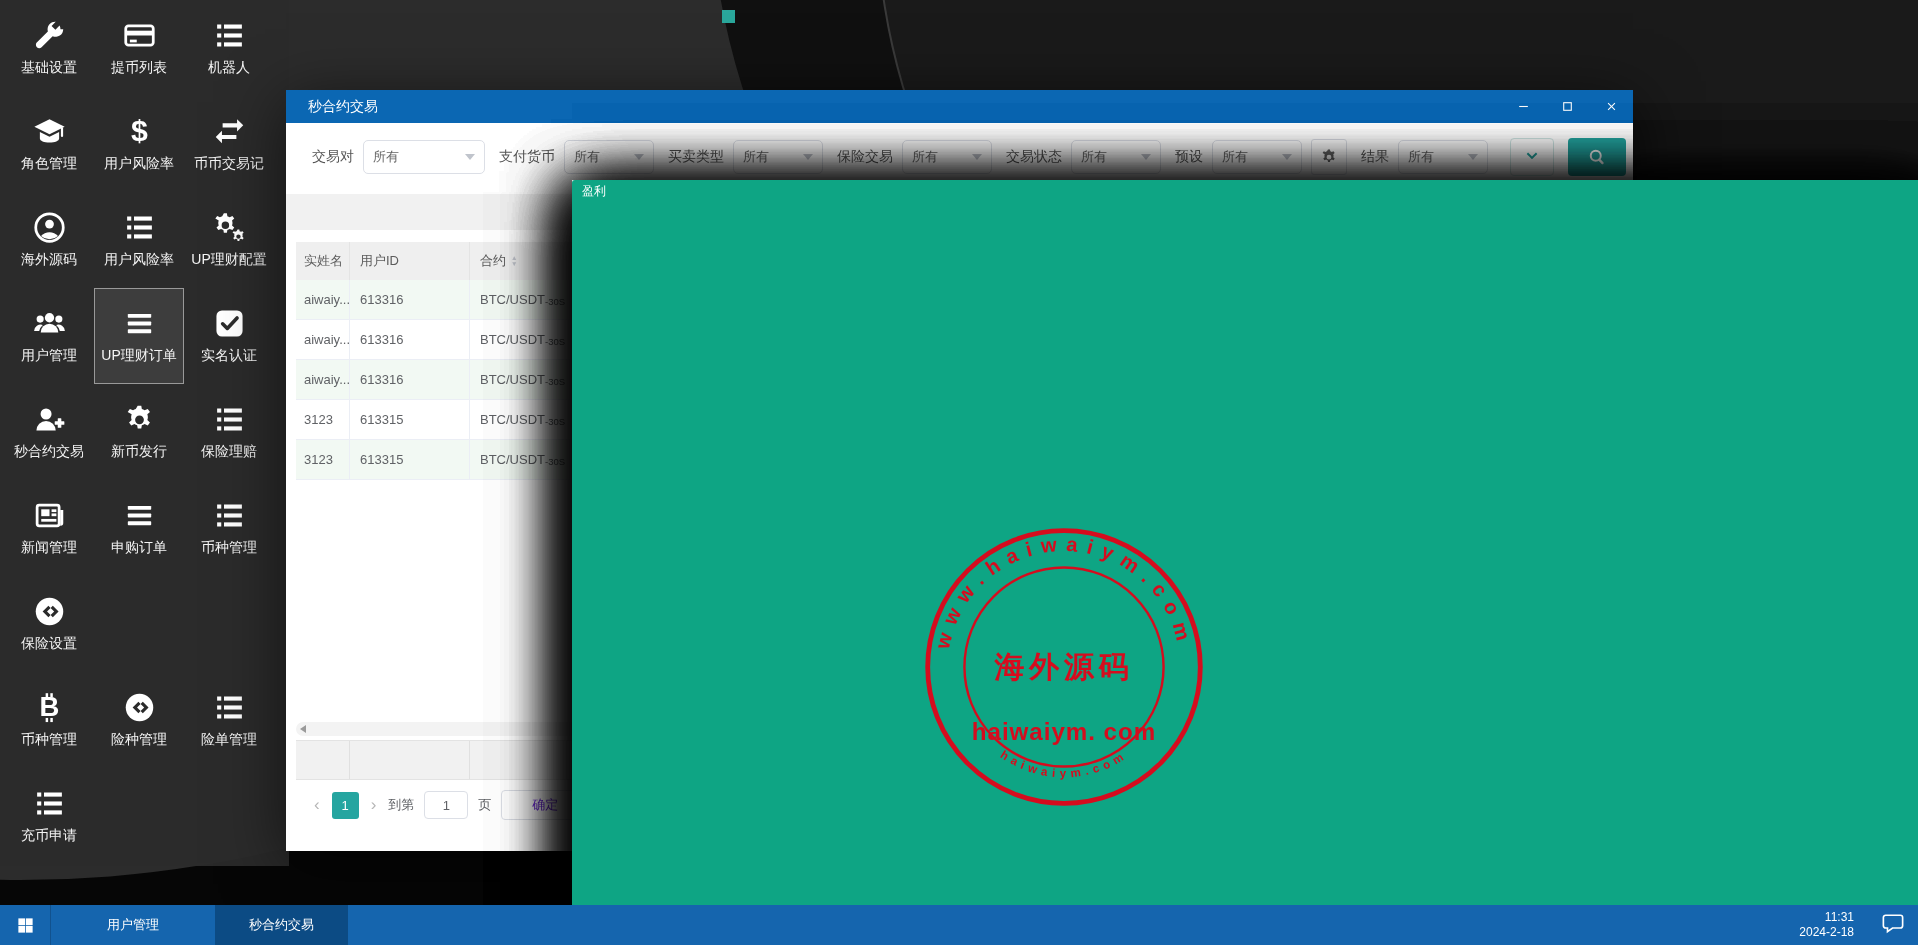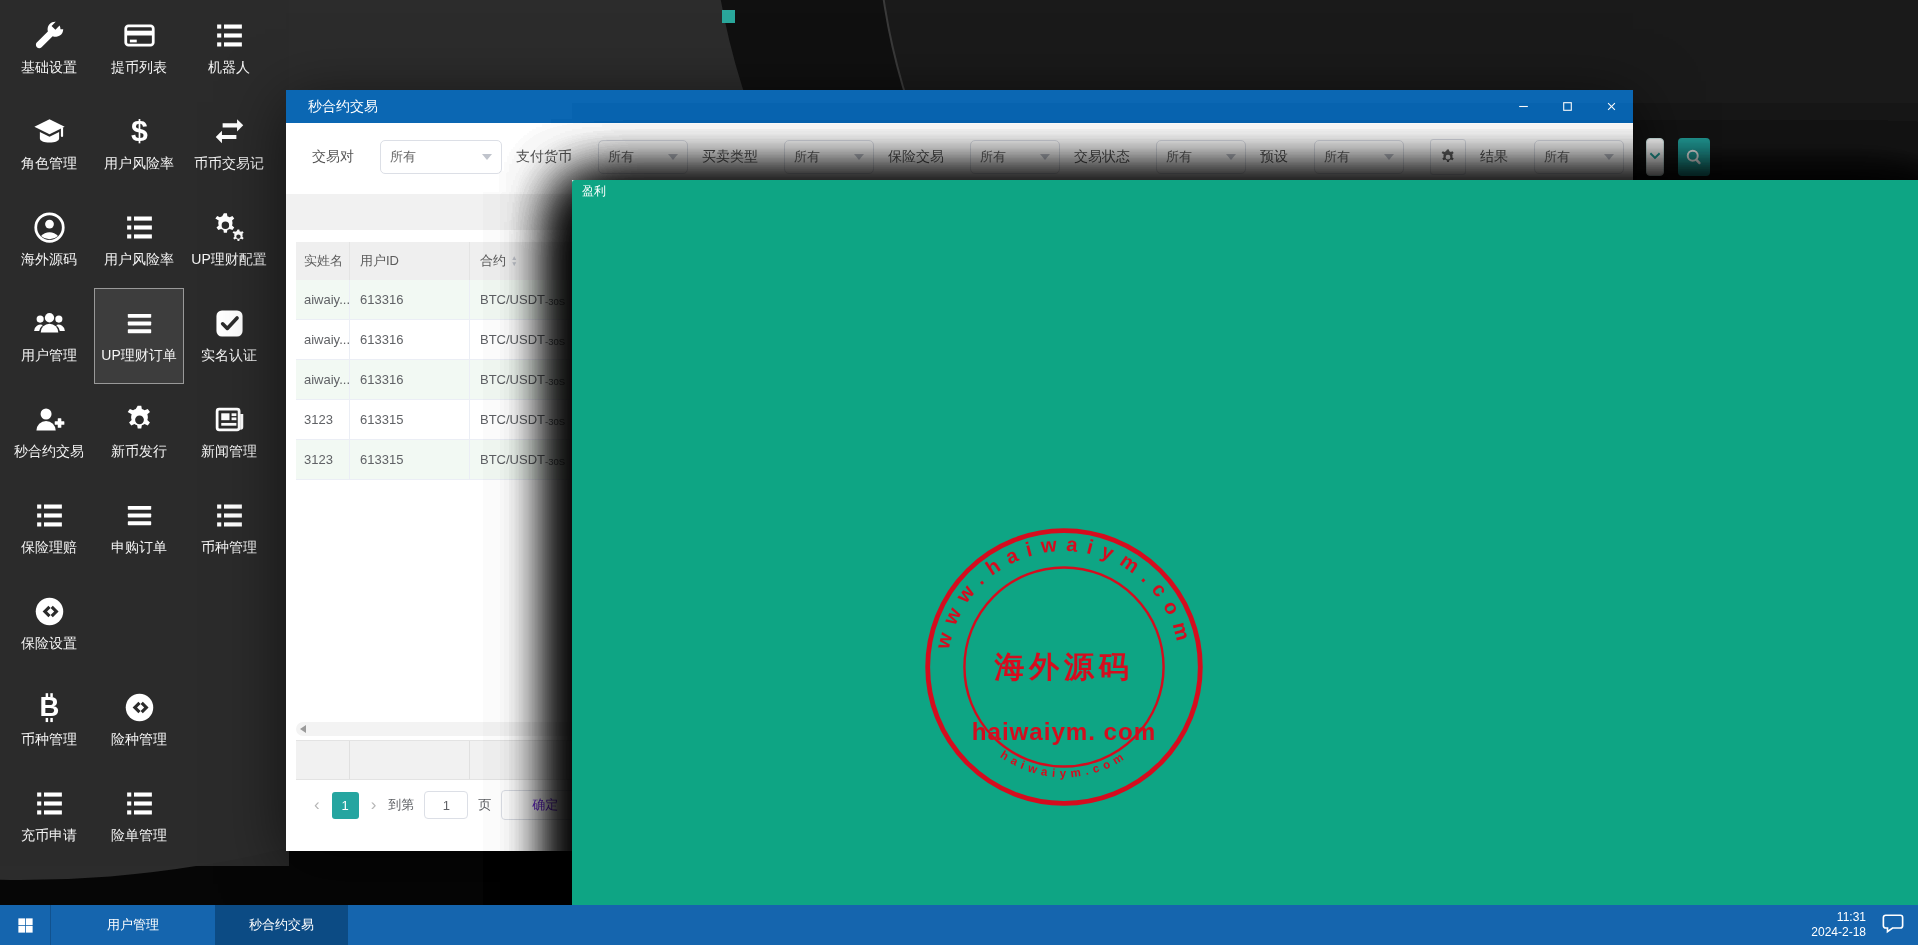--- a/index.html
+++ b/index.html
@@ -27,21 +27,21 @@
   
   .win{position:absolute;left:286px;top:90px;width:1347px;height:761px;background:#fff;z-index:3;
        box-shadow:0 12px 60px rgba(0,0,0,.6)}
   .titlebar{height:33px;background:#0b67b3;display:flex;align-items:center;color:#fff;padding:0 0 0 22px}
   .wtitle{font-size:14px}
   .wctrls{margin-left:auto;display:flex;height:100%}
   .wbtn{width:44px;display:flex;align-items:center;justify-content:center;color:#fff}
   .wbtn .ic{width:13px;height:13px}
   
   .filter-row{display:flex;align-items:center;padding:15px 0 0 26px;gap:14px}
-  .filter{display:flex;align-items:center;gap:26px}
+  .filter{display:flex;align-items:center;gap:9px}
   .flabel{font-size:14px;color:#555;white-space:nowrap}
   .select{width:90px;height:34px;border:1px solid #dcdfe6;border-radius:5px;background:#fff;box-sizing:border-box;
           display:flex;align-items:center;justify-content:space-between;padding:0 9px;font-size:13px;color:#666}
   .select.wide{width:122px}
   .caret{width:0;height:0;border-left:5px solid transparent;border-right:5px solid transparent;border-top:6px solid #c0c4cc}
   .caret.dark{border-top-color:#444}
   .icon-btn{width:36px;height:36px;border:1px solid #dcdfe6;border-radius:3px;background:#fff;color:#666;
             display:none;align-items:center;justify-content:center;padding:0}
   .filter.with-gear .icon-btn{display:flex}
   .icon-btn .ic{width:18px;height:18px}
@@ -106,21 +106,21 @@
   .st-cn{font-size:31px;font-weight:bold;letter-spacing:5px}
   .st-bold{font-size:25px;font-weight:bold;letter-spacing:1px}
   .st-bot{font-size:12px;font-weight:bold;letter-spacing:5px}
   
   .taskbar{position:absolute;left:0;bottom:0;width:100%;height:40px;background:#1565ae;z-index:6;
            display:flex;align-items:stretch;color:#fff}
   .tb-start{width:50px;display:flex;align-items:center;justify-content:center;border-right:1px solid rgba(0,0,0,.18)}
   .tb-start .ic{width:19px;height:19px}
   .tb-item{padding:0 34px;display:flex;align-items:center;font-size:13px;margin-left:22px;white-space:nowrap}
   .tb-item.active{background:#0c4b84}
-  .tb-right{margin-left:auto;display:flex;align-items:center;gap:16px;padding-right:14px}
+  .tb-right{margin-left:auto;display:flex;align-items:center;gap:28px;padding-right:14px}
   .tb-clock{font-size:12px;text-align:right;line-height:15px}
   .tb-chat .ic{width:22px;height:22px;color:#fff}
 </style>
 </head>
 <body>
 
 <div class="art art1"></div>
 <div class="art art3"></div>
 <div class="art art2"></div>
 <div class="art art4"></div>
@@ -290,131 +290,131 @@
         <svg viewBox="0 0 24 24" fill="currentColor">
           <path fill-rule="evenodd" d="M10.7 2h2.6l.4 2.4a7.6 7.6 0 0 1 2 .9l2.3-1 1.6 2.2-1.9 1.7a7.6 7.6 0 0 1 .4 2.1 7.6 7.6 0 0 1-.4 2.1l1.9 1.7-1.6 2.2-2.3-1a7.6 7.6 0 0 1-2 .9l-.4 2.4h-2.6l-.4-2.4a7.6 7.6 0 0 1-2-.9l-2.3 1-1.6-2.2 1.9-1.7a7.6 7.6 0 0 1-.4-2.1 7.6 7.6 0 0 1 .4-2.1L3.4 6.5 5 4.3l2.3 1a7.6 7.6 0 0 1 2-.9z M12 9a3.2 3.2 0 1 0 0 6.4A3.2 3.2 0 0 0 12 9z"></path>
         </svg>
       </span>
       <span class="side-label">新币发行</span>
     </div>
 
     <div class="side-item">
       <span class="side-icon ic">
         <svg viewBox="0 0 24 24" fill="currentColor">
+          <rect x="3" y="4" width="3" height="3"></rect>
+          <rect x="8" y="4" width="13" height="3"></rect>
+          <rect x="3" y="10.5" width="3" height="3"></rect>
+          <rect x="8" y="10.5" width="13" height="3"></rect>
+          <rect x="3" y="17" width="3" height="3"></rect>
+          <rect x="8" y="17" width="13" height="3"></rect>
+        </svg>
+      </span>
+      <span class="side-label">保险理赔</span>
+    </div>
+
+    <div class="side-item">
+      <span class="side-icon ic">
+        <svg viewBox="0 0 24 24" fill="currentColor">
           <rect x="3" y="4.5" width="16" height="15" rx="1.5" fill="none" stroke="currentColor" stroke-width="2"></rect>
           <rect x="6" y="7.5" width="6" height="5"></rect>
           <rect x="13.5" y="7.5" width="3.5" height="2"></rect>
           <rect x="13.5" y="10.5" width="3.5" height="2"></rect>
           <rect x="6" y="14.5" width="11" height="2"></rect>
           <path d="M19.8 8H22v9.5a2 2 0 0 1-2.2 2z"></path>
         </svg>
       </span>
       <span class="side-label">新闻管理</span>
     </div>
 
     <div class="side-item">
       <span class="side-icon ic">
         <svg viewBox="0 0 24 24" fill="currentColor">
+          <rect x="3.5" y="5" width="17" height="2.8" rx=".5"></rect>
+          <rect x="3.5" y="10.6" width="17" height="2.8" rx=".5"></rect>
+          <rect x="3.5" y="16.2" width="17" height="2.8" rx=".5"></rect>
+        </svg>
+      </span>
+      <span class="side-label">申购订单</span>
+    </div>
+
+    <div class="side-item">
+      <span class="side-icon ic">
+        <svg viewBox="0 0 24 24" fill="currentColor">
           <rect x="3" y="4" width="3" height="3"></rect>
           <rect x="8" y="4" width="13" height="3"></rect>
           <rect x="3" y="10.5" width="3" height="3"></rect>
           <rect x="8" y="10.5" width="13" height="3"></rect>
           <rect x="3" y="17" width="3" height="3"></rect>
           <rect x="8" y="17" width="13" height="3"></rect>
         </svg>
       </span>
-      <span class="side-label">保险理赔</span>
-    </div>
-
-    <div class="side-item">
-      <span class="side-icon ic">
-        <svg viewBox="0 0 24 24" fill="currentColor">
-          <rect x="3.5" y="5" width="17" height="2.8" rx=".5"></rect>
-          <rect x="3.5" y="10.6" width="17" height="2.8" rx=".5"></rect>
-          <rect x="3.5" y="16.2" width="17" height="2.8" rx=".5"></rect>
-        </svg>
-      </span>
-      <span class="side-label">申购订单</span>
+      <span class="side-label">币种管理</span>
+    </div>
+
+    <div class="side-item">
+      <span class="side-icon ic">
+        <svg viewBox="0 0 24 24" fill="currentColor">
+          <circle cx="12" cy="12" r="10"></circle>
+          <path d="M11.2 7.8 7 12l4.2 4.2 1.6-1.6L10.2 12l2.6-2.6z" fill="#2b2b2b"></path>
+          <path d="M14.4 7.8l-1.6 1.6 2.6 2.6-2.6 2.6 1.6 1.6L18.6 12z" fill="#2b2b2b"></path>
+        </svg>
+      </span>
+      <span class="side-label">保险设置</span>
+    </div>
+
+    <div class="side-item newrow">
+      <span class="side-icon ic">
+        <svg viewBox="0 0 24 24" fill="currentColor">
+          <text x="12" y="18.5" font-size="20" font-weight="bold" text-anchor="middle" fill="currentColor">B</text>
+          <rect x="9.2" y="1.6" width="1.8" height="3"></rect>
+          <rect x="12.6" y="1.6" width="1.8" height="3"></rect>
+          <rect x="9.2" y="19.6" width="1.8" height="3"></rect>
+          <rect x="12.6" y="19.6" width="1.8" height="3"></rect>
+        </svg>
+      </span>
+      <span class="side-label">币种管理</span>
+    </div>
+
+    <div class="side-item">
+      <span class="side-icon ic">
+        <svg viewBox="0 0 24 24" fill="currentColor">
+          <circle cx="12" cy="12" r="10"></circle>
+          <path d="M11.2 7.8 7 12l4.2 4.2 1.6-1.6L10.2 12l2.6-2.6z" fill="#2b2b2b"></path>
+          <path d="M14.4 7.8l-1.6 1.6 2.6 2.6-2.6 2.6 1.6 1.6L18.6 12z" fill="#2b2b2b"></path>
+        </svg>
+      </span>
+      <span class="side-label">险种管理</span>
     </div>
 
     <div class="side-item">
       <span class="side-icon ic">
         <svg viewBox="0 0 24 24" fill="currentColor">
           <rect x="3" y="4" width="3" height="3"></rect>
           <rect x="8" y="4" width="13" height="3"></rect>
           <rect x="3" y="10.5" width="3" height="3"></rect>
           <rect x="8" y="10.5" width="13" height="3"></rect>
           <rect x="3" y="17" width="3" height="3"></rect>
           <rect x="8" y="17" width="13" height="3"></rect>
         </svg>
       </span>
-      <span class="side-label">币种管理</span>
-    </div>
-
-    <div class="side-item">
-      <span class="side-icon ic">
-        <svg viewBox="0 0 24 24" fill="currentColor">
-          <circle cx="12" cy="12" r="10"></circle>
-          <path d="M11.2 7.8 7 12l4.2 4.2 1.6-1.6L10.2 12l2.6-2.6z" fill="#2b2b2b"></path>
-          <path d="M14.4 7.8l-1.6 1.6 2.6 2.6-2.6 2.6 1.6 1.6L18.6 12z" fill="#2b2b2b"></path>
-        </svg>
-      </span>
-      <span class="side-label">保险设置</span>
-    </div>
-
-    <div class="side-item newrow">
-      <span class="side-icon ic">
-        <svg viewBox="0 0 24 24" fill="currentColor">
-          <text x="12" y="18.5" font-size="20" font-weight="bold" text-anchor="middle" fill="currentColor">B</text>
-          <rect x="9.2" y="1.6" width="1.8" height="3"></rect>
-          <rect x="12.6" y="1.6" width="1.8" height="3"></rect>
-          <rect x="9.2" y="19.6" width="1.8" height="3"></rect>
-          <rect x="12.6" y="19.6" width="1.8" height="3"></rect>
-        </svg>
-      </span>
-      <span class="side-label">币种管理</span>
-    </div>
-
-    <div class="side-item">
-      <span class="side-icon ic">
-        <svg viewBox="0 0 24 24" fill="currentColor">
-          <circle cx="12" cy="12" r="10"></circle>
-          <path d="M11.2 7.8 7 12l4.2 4.2 1.6-1.6L10.2 12l2.6-2.6z" fill="#2b2b2b"></path>
-          <path d="M14.4 7.8l-1.6 1.6 2.6 2.6-2.6 2.6 1.6 1.6L18.6 12z" fill="#2b2b2b"></path>
-        </svg>
-      </span>
-      <span class="side-label">险种管理</span>
+      <span class="side-label">险单管理</span>
     </div>
 
     <div class="side-item newrow">
       <span class="side-icon ic">
         <svg viewBox="0 0 24 24" fill="currentColor">
           <rect x="3" y="4" width="3" height="3"></rect>
           <rect x="8" y="4" width="13" height="3"></rect>
           <rect x="3" y="10.5" width="3" height="3"></rect>
           <rect x="8" y="10.5" width="13" height="3"></rect>
           <rect x="3" y="17" width="3" height="3"></rect>
           <rect x="8" y="17" width="13" height="3"></rect>
         </svg>
       </span>
       <span class="side-label">充币申请</span>
-    </div>
-
-    <div class="side-item">
-      <span class="side-icon ic">
-        <svg viewBox="0 0 24 24" fill="currentColor">
-          <rect x="3" y="4" width="3" height="3"></rect>
-          <rect x="8" y="4" width="13" height="3"></rect>
-          <rect x="3" y="10.5" width="3" height="3"></rect>
-          <rect x="8" y="10.5" width="13" height="3"></rect>
-          <rect x="3" y="17" width="3" height="3"></rect>
-          <rect x="8" y="17" width="13" height="3"></rect>
-        </svg>
-      </span>
-      <span class="side-label">险单管理</span>
     </div>
 
 </div>
 
 <div class="win">
   <div class="titlebar">
     <span class="wtitle">秒合约交易</span>
     <div class="wctrls">
 
         <span class="wbtn">

